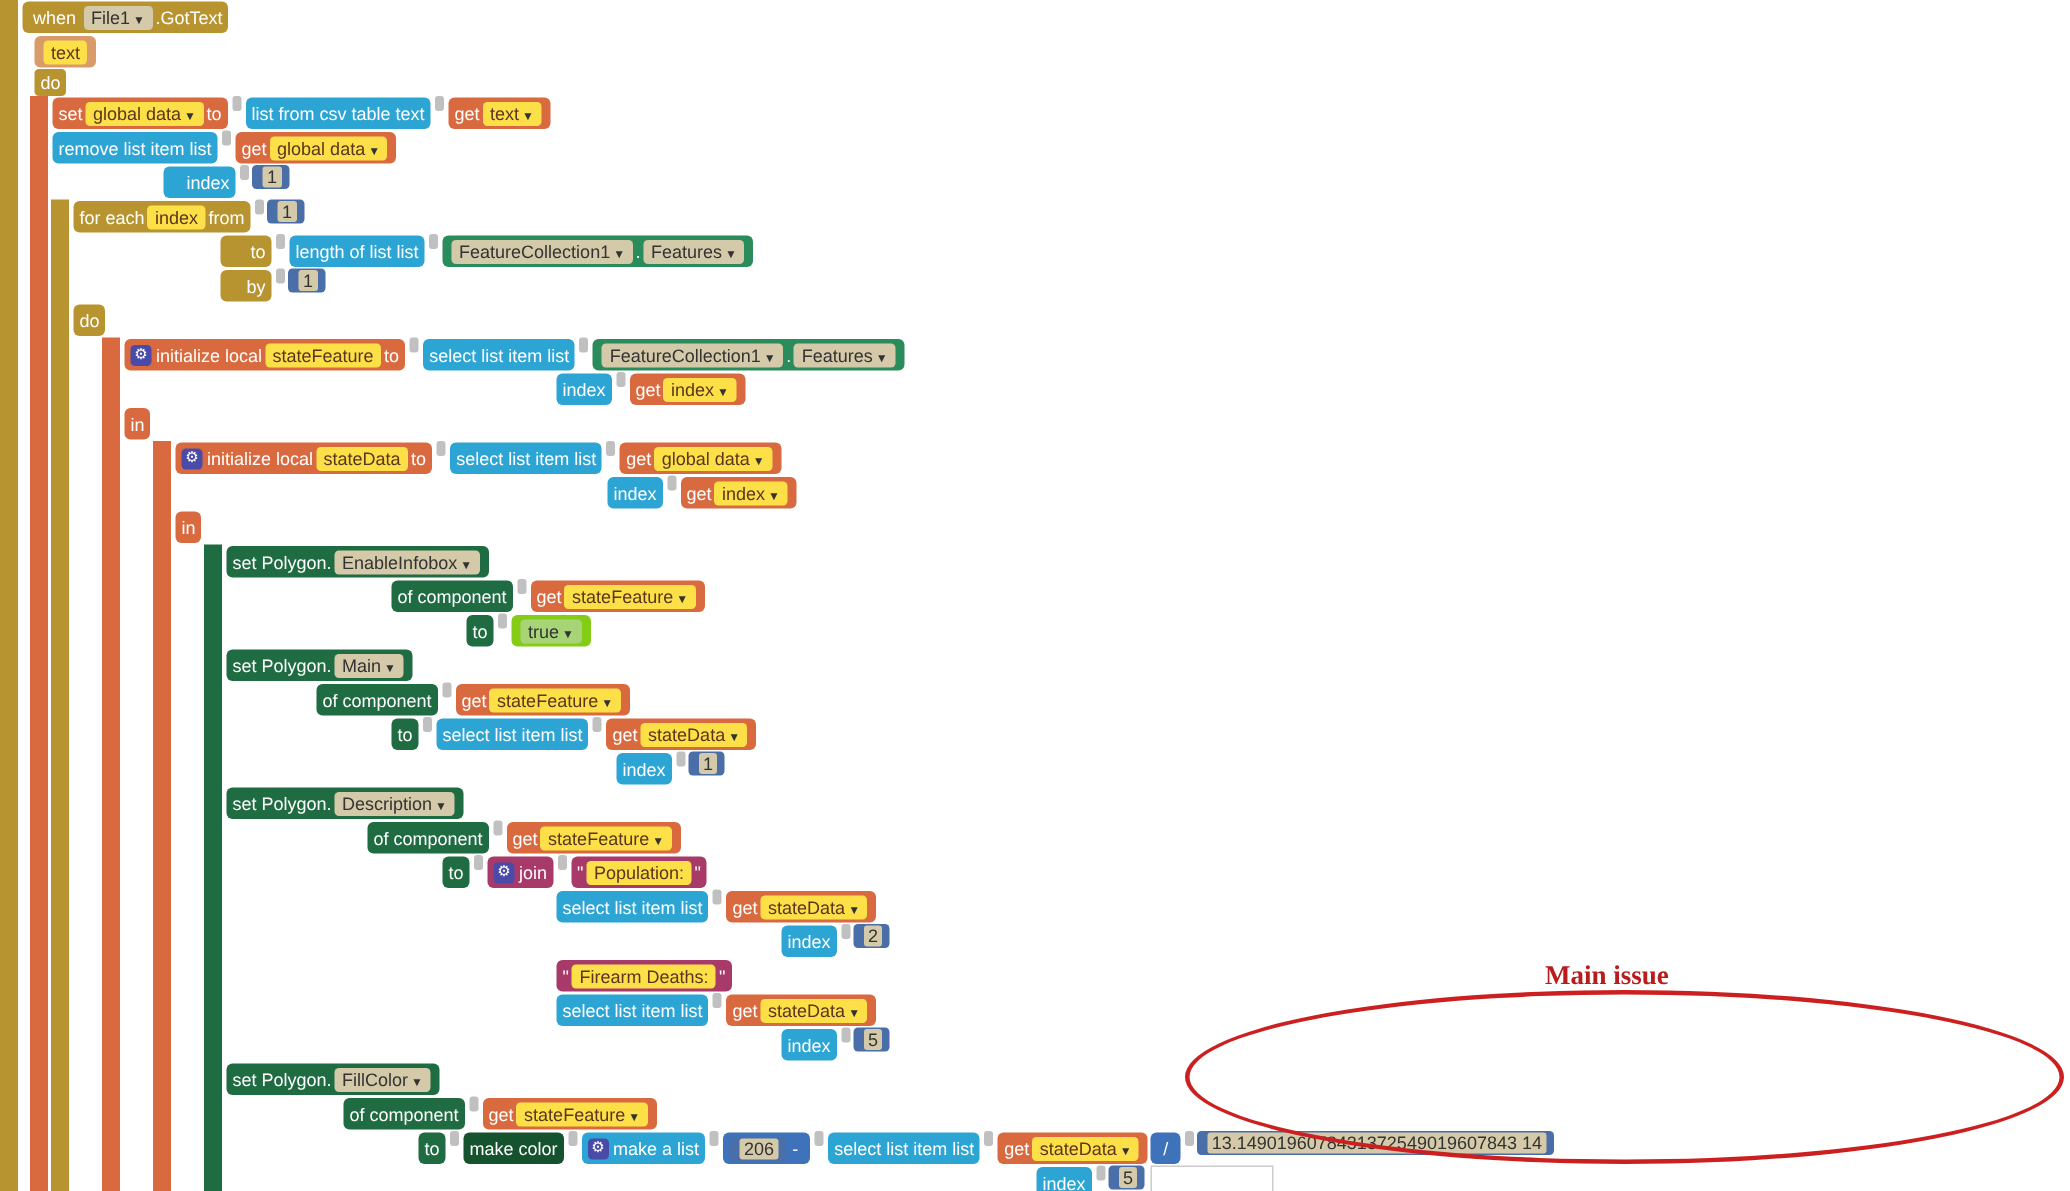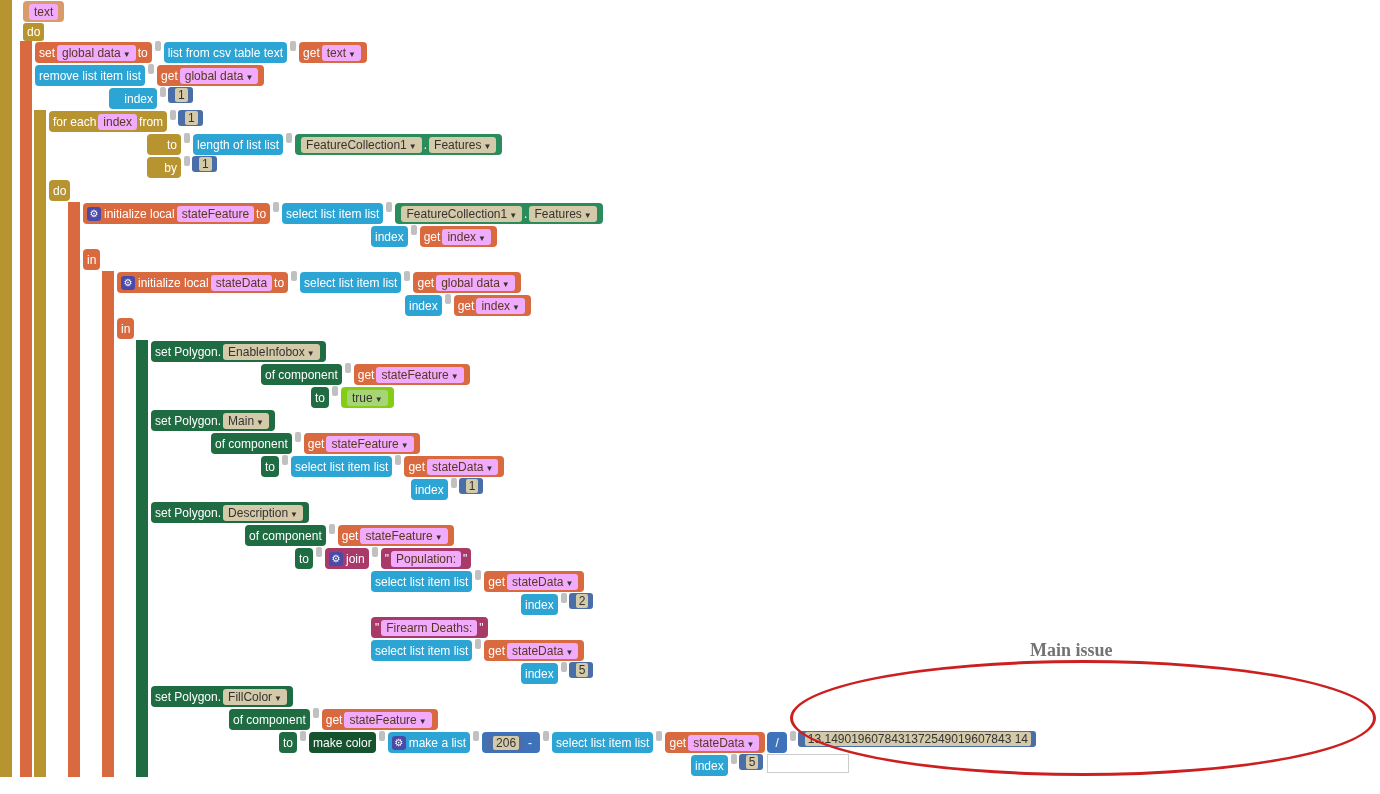--- a/index.html
+++ b/index.html
@@ -6,39 +6,46 @@
 .blk{display:inline-flex;align-items:center;border-radius:4px;padding:2px 4px;white-space:nowrap;color:#fff;height:17px;margin:1px}
 .yel{background:#b89430;color:#fff}
 .org{background:#d96a3f}
 .cyan{background:#2ca5d4}
 .grn{background:#2a8c5a}
 .dkgrn{background:#1f6b42}
 .mar{background:#a83a6a}
 .blue{background:#3e72ba}
 .gry{background:#14532d}
 .pill{background:#d4c9a8;color:#333;border-radius:3px;padding:1px 5px;margin:0 2px}
-.pill2{background:#f0abfc;color:#5a3520;border-radius:3px;padding:1px 5px;margin:0 2px}
+.pill2{background:#fde047;color:#5a3520;border-radius:3px;padding:1px 5px;margin:0 2px}
 .drop{font-size:8px;color:#333;margin-left:2px}
 .socket{display:inline-block;width:6px;height:10px;background:#c0c0c0;border-radius:2px;margin:0 2px}
 .num{background:#4a6fa8;color:#fff;border-radius:3px;padding:1px 5px;display:inline-flex;align-items:center}
 .numtxt{background:#d4c9a8;color:#333;padding:0 3px;border-radius:2px;margin-left:2px}
 .row{display:flex;align-items:flex-start;margin-bottom:0}
 .gear{display:inline-block;width:14px;height:14px;background:#4a4aa8;border-radius:3px;margin-right:3px;position:relative;text-align:center;font-size:10px;line-height:14px}
-.annotation{position:absolute;color:#737373;font-weight:bold;font-size:18px;font-family:Georgia,serif}
+.annotation{position:absolute;color:#b91c1c;font-weight:bold;font-size:18px;font-family:Georgia,serif}
 .oval{position:absolute;border:3px solid #cc2020;border-radius:50%;pointer-events:none}
 .canvas{position:relative}
 .lbl{color:#fff;margin:0 3px}
 .section{border-left:12px solid;padding-left:2px;margin-left:0}
 </style>
 </head>
 <body>
 
 <div class="canvas">
 
 <div class="section" style="border-color:#b89430;width:fit-content">
+<div class="row">
+        <span class="blk yel">
+          <span class="lbl">when</span>
+          <span class="pill"><span>File1</span><span class="drop">▼</span></span>
+          <span>.GotText</span>
+        </span>
+      </div>
 <div class="row" style="margin-left:8px">
         <span class="blk" style="background:#d99b6a">
           <span class="pill2">text</span>
         </span>
       </div>
 <div style="margin-left:6px">
 <div class="row">
           <span class="lbl" style="color:#fff;background:#b89430;padding:2px 4px;border-radius:3px">do</span>
         </div>
 

